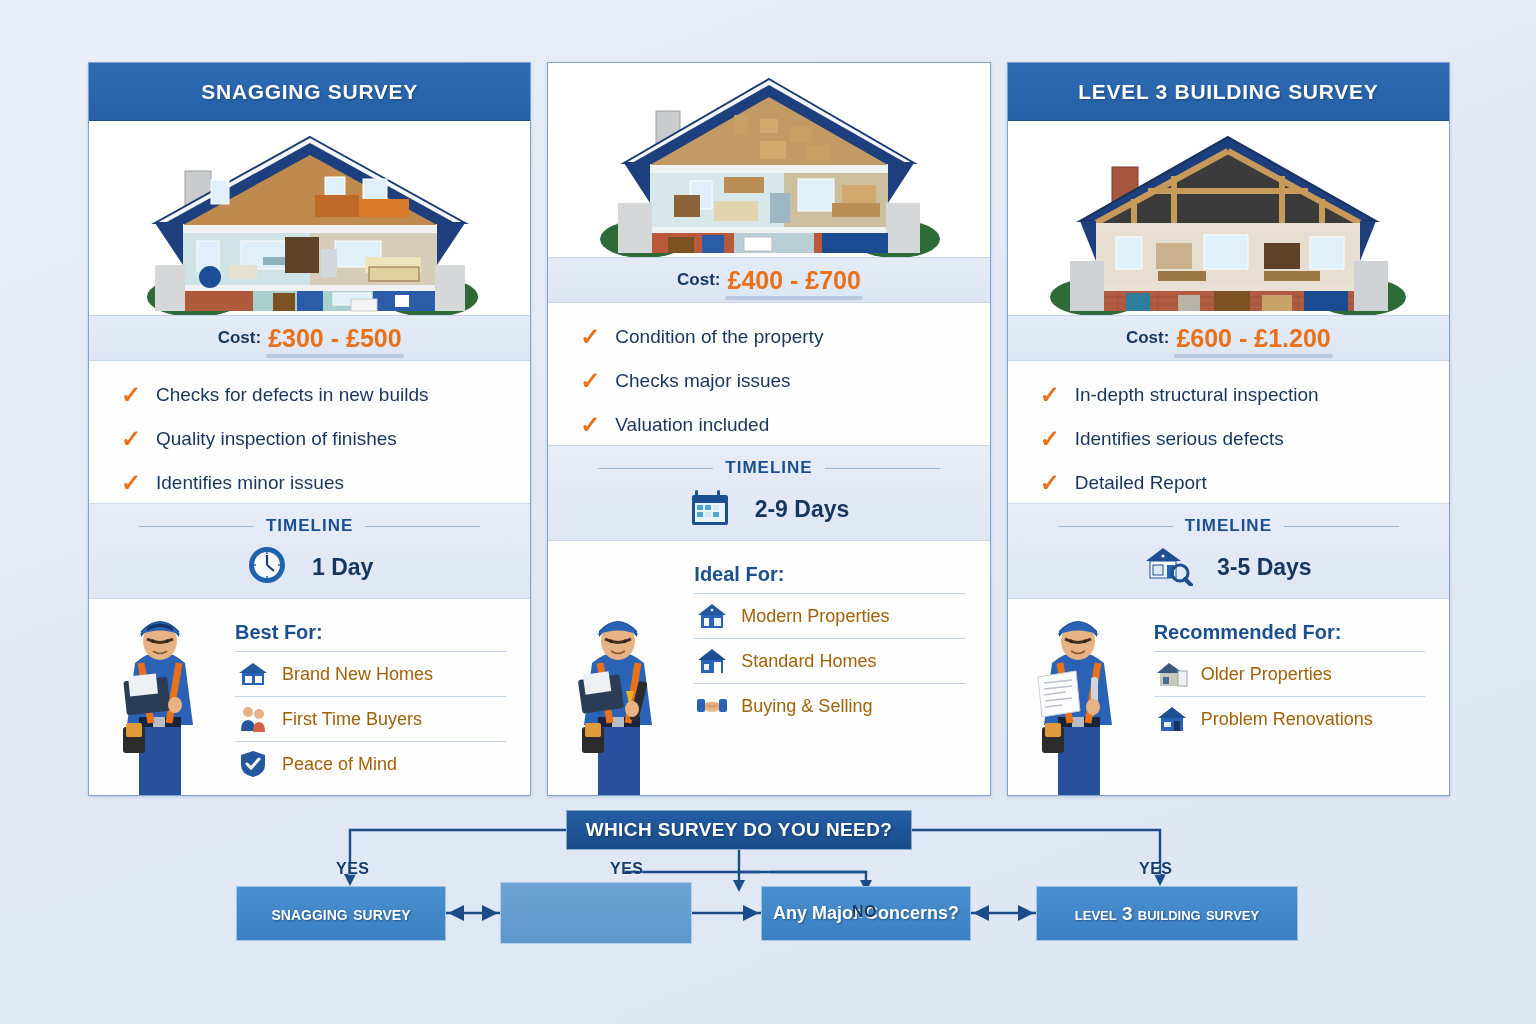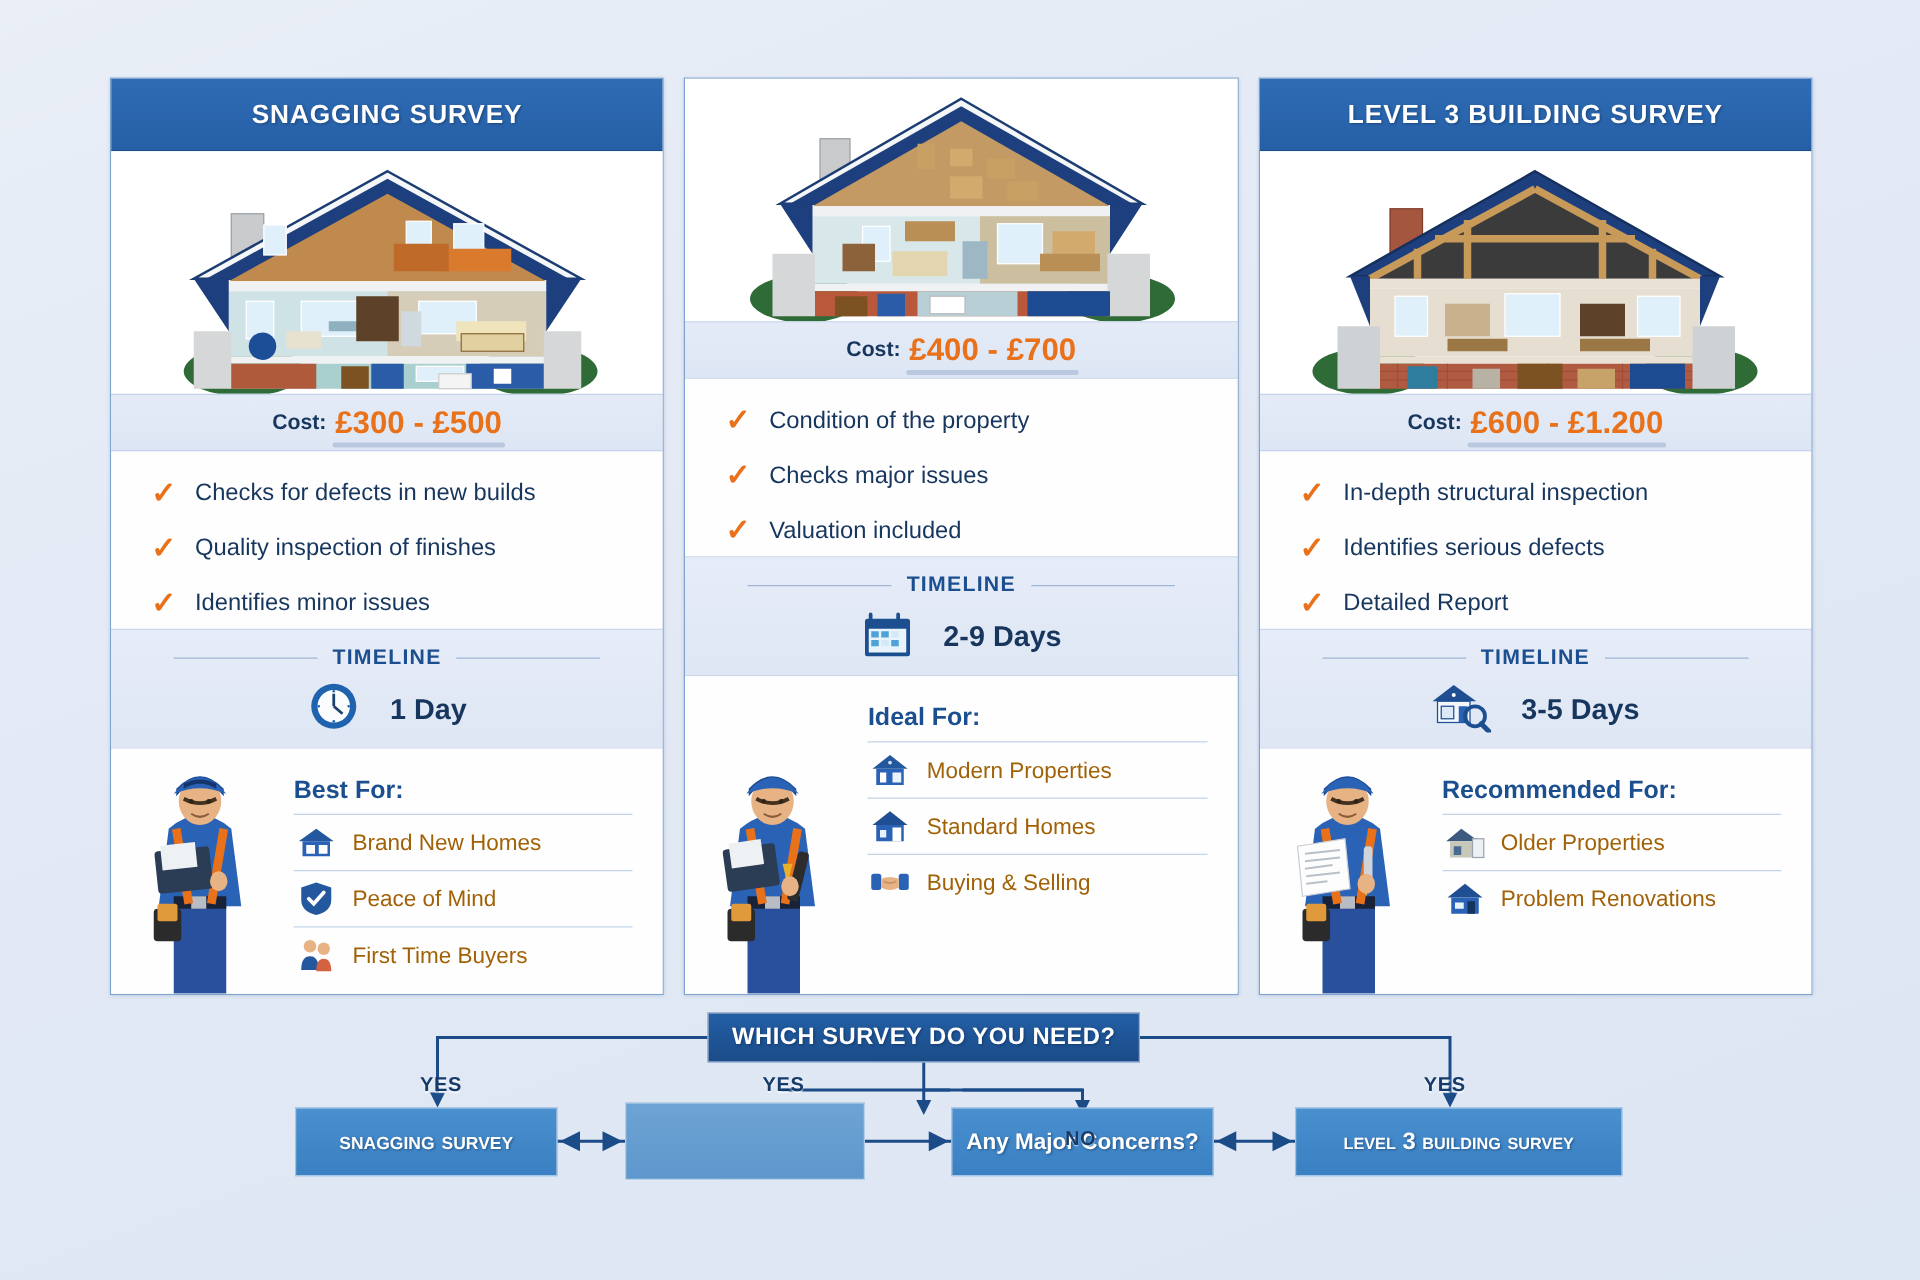--- a/index.html
+++ b/index.html
@@ -213,37 +213,37 @@
                 <polygon points="15,2 29,12 1,12" fill="#24589e"></polygon>
                 <rect x="4" y="12" width="22" height="12" fill="#2a62b5"></rect>
                 <rect x="7" y="15" width="7" height="7" fill="#fff"></rect>
                 <rect x="17" y="15" width="7" height="7" fill="#fff"></rect>
               </svg>
           </span>
           <span class="bf-label">Brand New Homes</span>
         </div>
         <div class="bf-row">
           <span class="bf-ico">
-            <svg width="26" height="28" viewBox="0 0 26 28">
-                <path d="M13 1 L25 5 v10 q0 9 -12 12 Q1 24 1 15 V5z" fill="#24589e"></path>
-                <path d="M7 14 l4 4 l8 -9" stroke="#fff" stroke-width="3" fill="none" stroke-linecap="round"></path>
-              </svg>
-          </span>
-          <span class="bf-label">Peace of Mind</span>
-        </div>
-        <div class="bf-row">
-          <span class="bf-ico">
             <svg width="30" height="28" viewBox="0 0 30 28">
                 <circle cx="10" cy="7" r="5" fill="#e8b384"></circle>
                 <path d="M3 26 q0-11 7-11 t7 11z" fill="#24589e"></path>
                 <circle cx="21" cy="9" r="5" fill="#e8b384"></circle>
                 <path d="M15 27 q0-10 6-10 t6 10z" fill="#d4613f"></path>
               </svg>
           </span>
           <span class="bf-label">First Time Buyers</span>
+        </div>
+        <div class="bf-row">
+          <span class="bf-ico">
+            <svg width="26" height="28" viewBox="0 0 26 28">
+                <path d="M13 1 L25 5 v10 q0 9 -12 12 Q1 24 1 15 V5z" fill="#24589e"></path>
+                <path d="M7 14 l4 4 l8 -9" stroke="#fff" stroke-width="3" fill="none" stroke-linecap="round"></path>
+              </svg>
+          </span>
+          <span class="bf-label">Peace of Mind</span>
         </div>
       </div>
     </div>
   </div>
 
   <div class="card">
     <div class="house-area">
       <svg width="370" height="190" viewBox="0 0 370 190">
         <ellipse cx="60" cy="172" rx="44" ry="19" fill="#2e6b36"></ellipse>
         <ellipse cx="312" cy="172" rx="44" ry="19" fill="#2e6b36"></ellipse>

